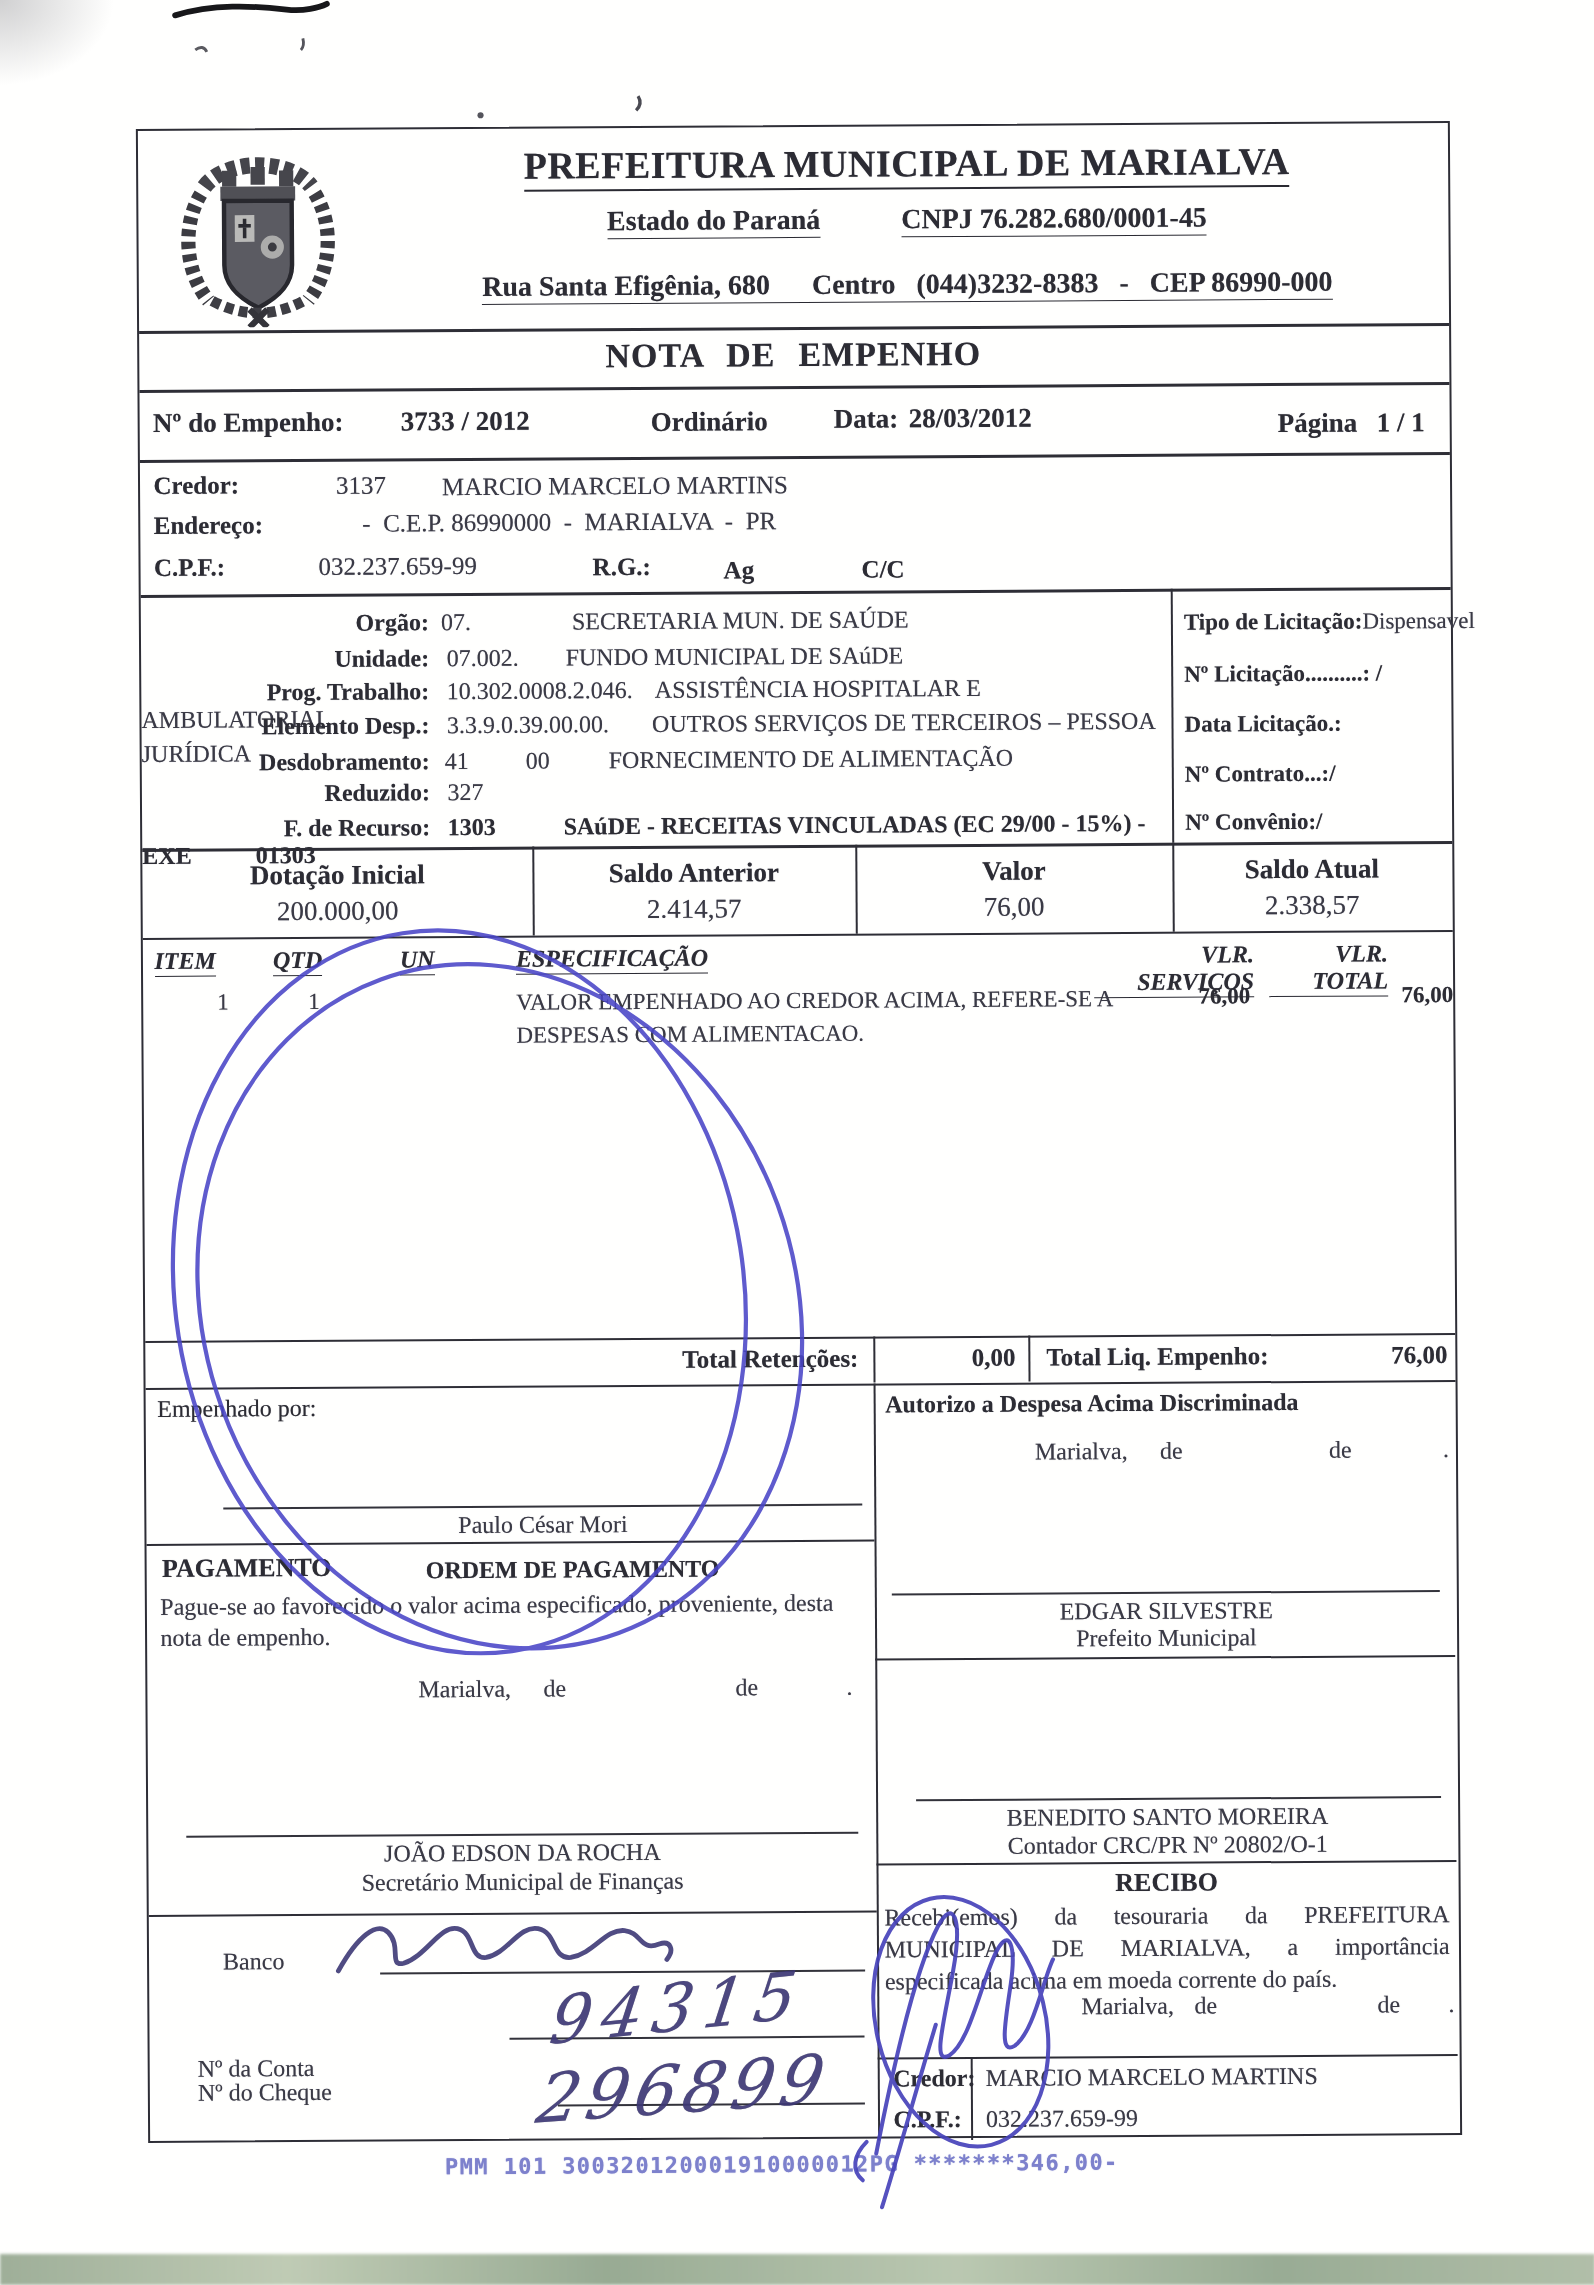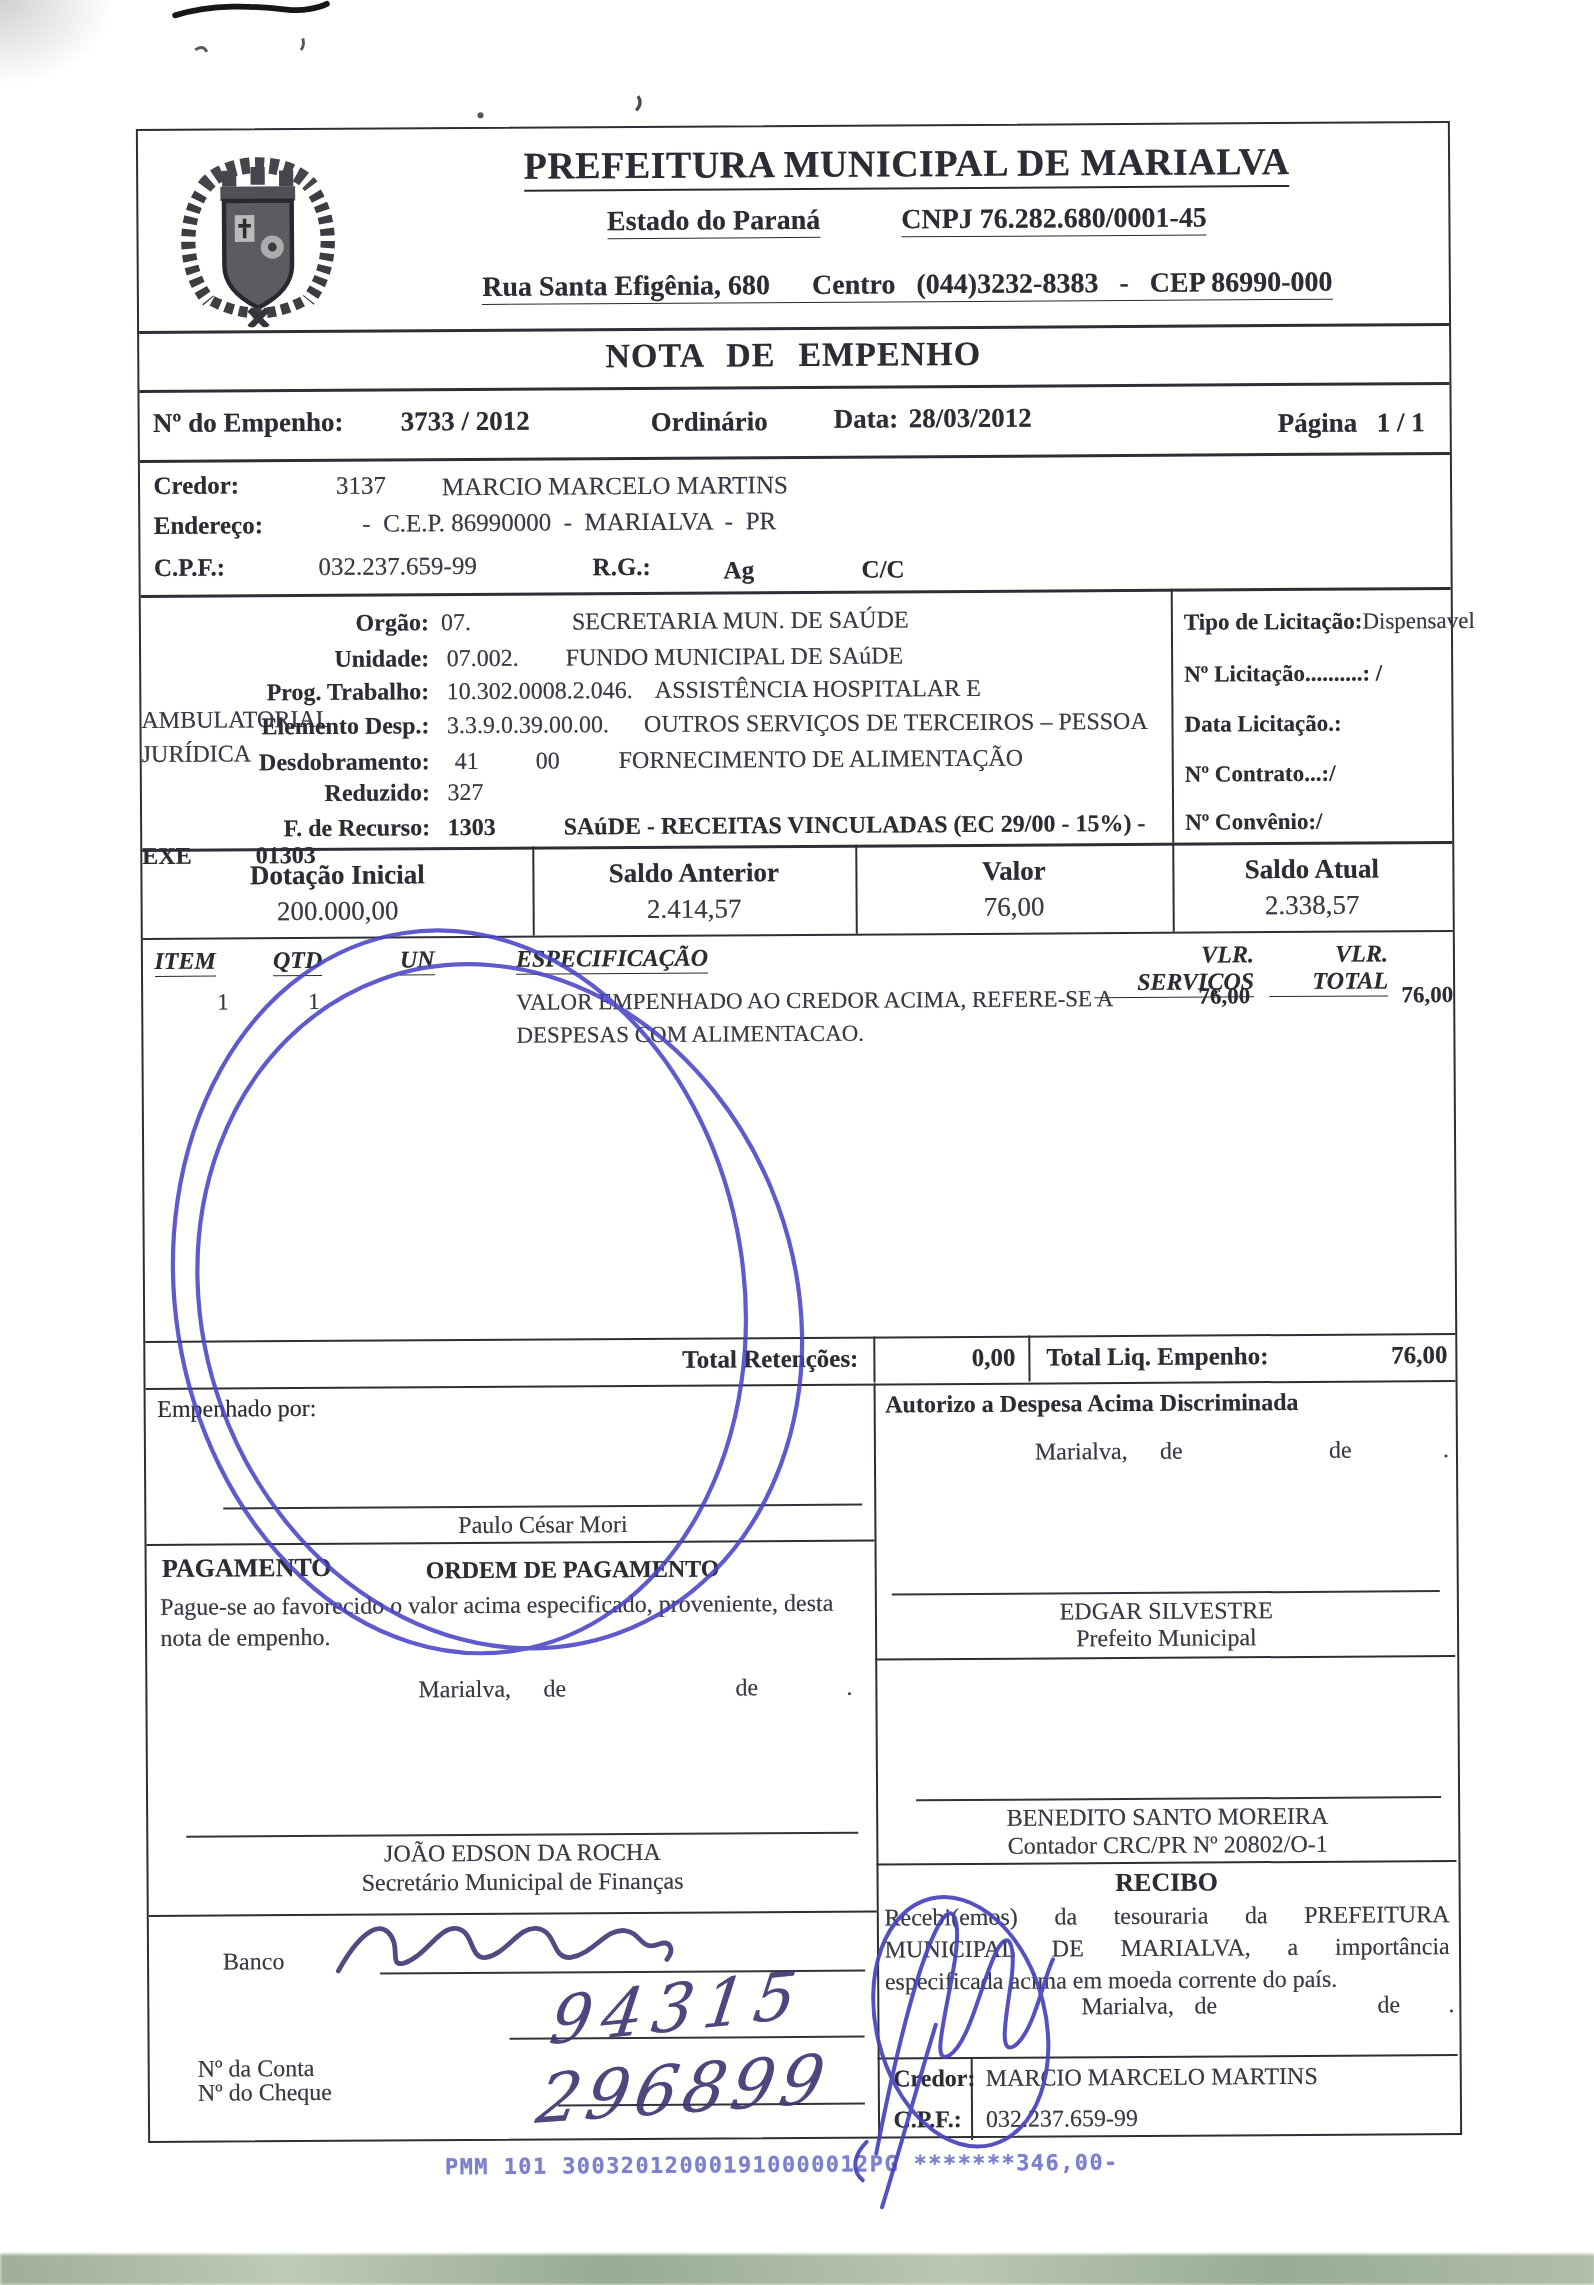--- a/index.html
+++ b/index.html
@@ -116,26 +116,26 @@
         <span class="val" style="display:inline-block;min-width:113px;margin-left:11.5px;">07.002.</span>
         <span class="val">FUNDO MUNICIPAL DE SAúDE</span>
       </div>
       <div class="abs" style="left:0;top:85px;width:1028px;">
         <span class="b" style="display:inline-block;width:288px;text-align:right;">Prog. Trabalho:</span>
         <span class="val" style="margin-left:11.5px;margin-right:17.3px;">10.302.0008.2.046.</span>
         <span class="val">ASSISTÊNCIA HOSPITALAR E AMBULATORIAL</span>
       </div>
       <div class="abs" style="left:0;top:119px;width:1028px;">
         <span class="b" style="display:inline-block;width:288px;text-align:right;">Elemento Desp.:</span>
-        <span class="val" style="margin-left:11.5px;margin-right:29px;">3.3.9.0.39.00.00.</span>
+        <span class="val" style="margin-left:11.5px;margin-right:37px;">3.3.9.0.39.00.00.</span>
         <span class="val">OUTROS SERVIÇOS DE TERCEIROS – PESSOA JURÍDICA</span>
       </div>
       <div class="abs" style="left:0;top:155px;width:1028px;">
         <span class="b" style="display:inline-block;width:288px;text-align:right;">Desdobramento:</span>
-        <span class="val" style="margin-left:19px;">41</span>
+        <span class="val" style="margin-left:9px;">41</span>
         <span class="val" style="margin-left:51px;margin-right:53px;">00</span>
         <span class="val">FORNECIMENTO DE ALIMENTAÇÃO</span>
       </div>
       <div class="abs" style="left:0;top:186px;width:1028px;">
         <span class="b" style="display:inline-block;width:288px;text-align:right;">Reduzido:</span>
         <span class="val" style="margin-left:11.5px;">327</span>
       </div>
       <div class="abs" style="left:0;top:221px;width:1028px;">
         <span class="b" style="display:inline-block;width:288px;text-align:right;">F. de Recurso:</span>
         <span class="b" style="margin-left:11.5px;margin-right:62px;">1303</span>

